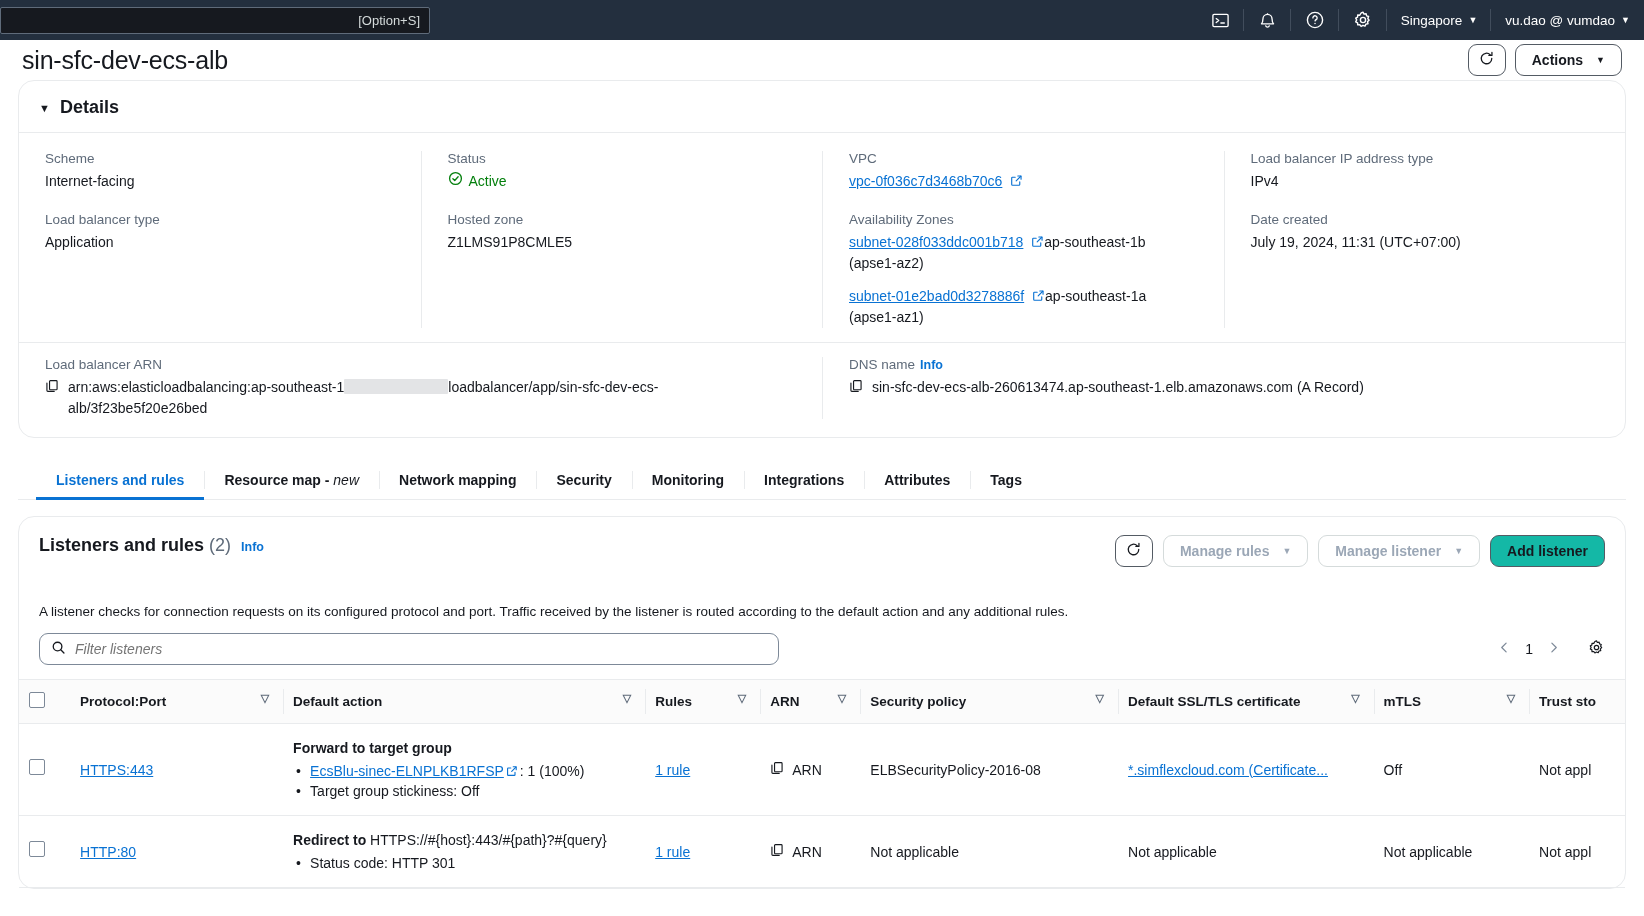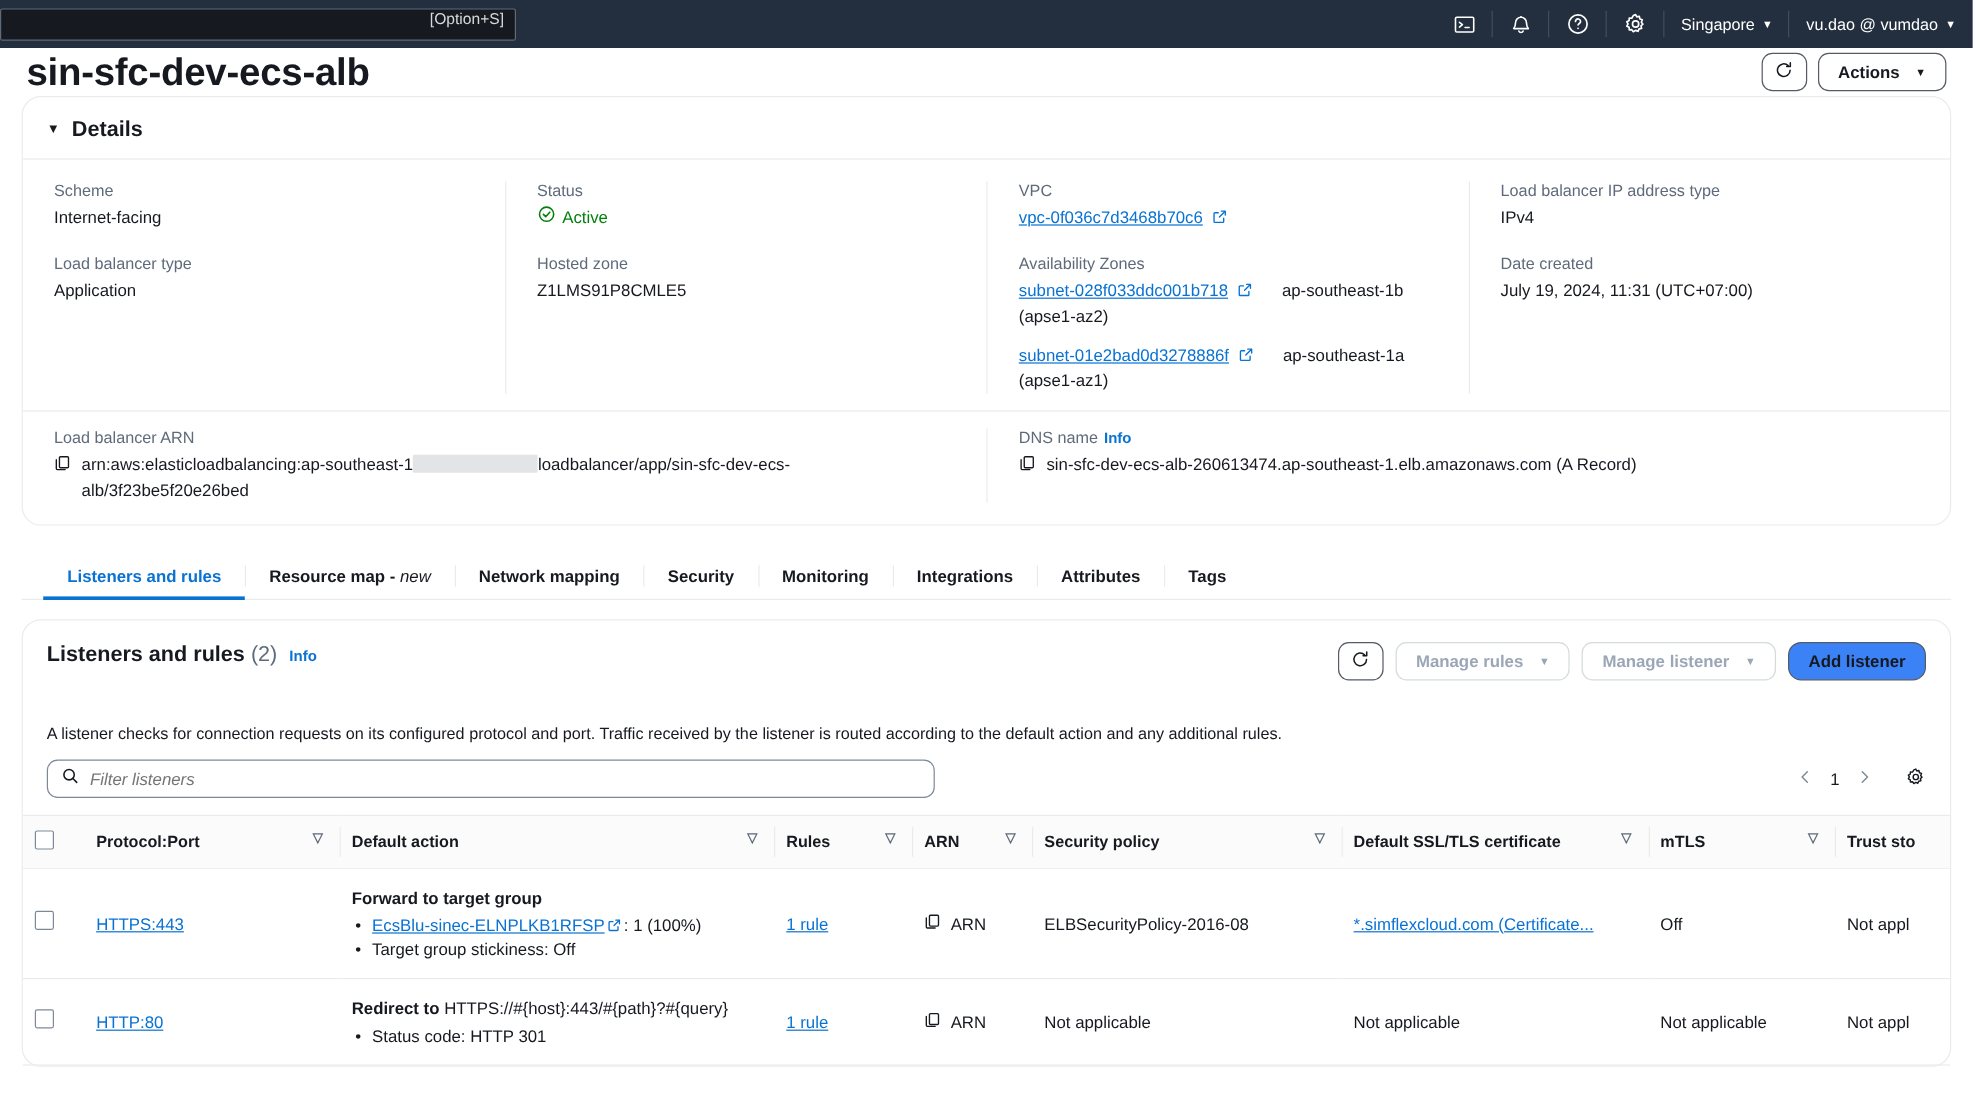--- a/index.html
+++ b/index.html
@@ -17,21 +17,21 @@
     height: 40px; background: #232f3e;
     display: flex; align-items: center;
     position: relative;
   }
   .searchbar {
     position: absolute; left: 0; top: 7px;
     width: 430px; height: 27px;
     background: #16191f;
     border: 1px solid #5f6b7a;
     border-radius: 2px;
-    display: flex; align-items: flex-start; justify-content: flex-end;
+    display: flex; align-items: center; justify-content: flex-end;
     padding-right: 9px;
   }
   .searchbar .shortcut { color: #d5dbdb; font-size: 13px; }
   .nav-right {
     margin-left: auto; display: flex; align-items: center; height: 40px;
   }
   .nav-item {
     height: 40px; display: flex; align-items: center; justify-content: center;
     padding: 0 14px; color: #ffffff; font-size: 13.5px; cursor: pointer;
     position: relative;
@@ -41,32 +41,32 @@
     height: 22px; width: 1px; background: #414d5c;
   }
   .nav-item svg { display: block; }
   .caret { margin-left: 6px; font-size: 9px; }
 
   
   .page-head {
     height: 40px; display: flex; align-items: center;
     padding: 0 22px; background: #ffffff;
   }
-  .page-title { font-size: 32px; font-weight: 700; letter-spacing: -0.2px; }
+  .page-title { font-size: 25px; font-weight: 400; letter-spacing: -0.2px; }
   .head-actions { margin-left: auto; display: flex; align-items: center; gap: 9px; }
   .btn {
     border: 1px solid #545b64; background: #ffffff; color: #16191f;
     border-radius: 9px; font-size: 14px; font-weight: 700;
     padding: 0 16px; height: 32px; cursor: pointer;
     display: inline-flex; align-items: center; gap: 7px;
     font-family: "Liberation Sans", sans-serif;
   }
   .btn.icon-only { padding: 0; width: 38px; justify-content: center; }
   .btn.disabled { color: #9ba7b6; border-color: #d5dbdb; cursor: default; }
-  .btn.primary { background: #3b82f6; border-radius: 11px; }
+  .btn.primary { background: #14b8a6; }
 
   
   .content { padding: 0 18px; }
   .panel {
     background: #ffffff;
     border: 1px solid #e9ebed;
     border-radius: 16px;
   }
   .panel-head {
     display: flex; align-items: center; gap: 10px;
@@ -79,21 +79,21 @@
   .details-grid {
     display: grid;
     grid-template-columns: 1fr 1fr 1fr 1fr;
     padding: 18px 0 14px 0;
   }
   .dcol { padding: 0 26px; }
   .dcol + .dcol { border-left: 1px solid #e9ebed; }
   .dlabel { font-size: 13.5px; color: #5f6b7a; margin-bottom: 5px; }
   .dvalue { font-size: 14px; color: #16191f; line-height: 21px; }
   .dfield + .dfield { margin-top: 20px; }
-  .az-row { display: flex; align-items: baseline; gap: 24px; flex-wrap: wrap; }
+  .az-row { display: flex; align-items: baseline; gap: 0; flex-wrap: wrap; }
   .az-block + .az-block { margin-top: 12px; }
   .status-ok { color: #037f0c; display: inline-flex; align-items: center; gap: 6px; }
 
   .bottom-grid {
     display: grid; grid-template-columns: 1fr 1fr;
     padding: 14px 0 18px 0;
   }
   .bcol { padding: 0 26px; }
   .bcol + .bcol { border-left: 1px solid #e9ebed; }
   .copy-line { display: flex; gap: 9px; align-items: flex-start; }

